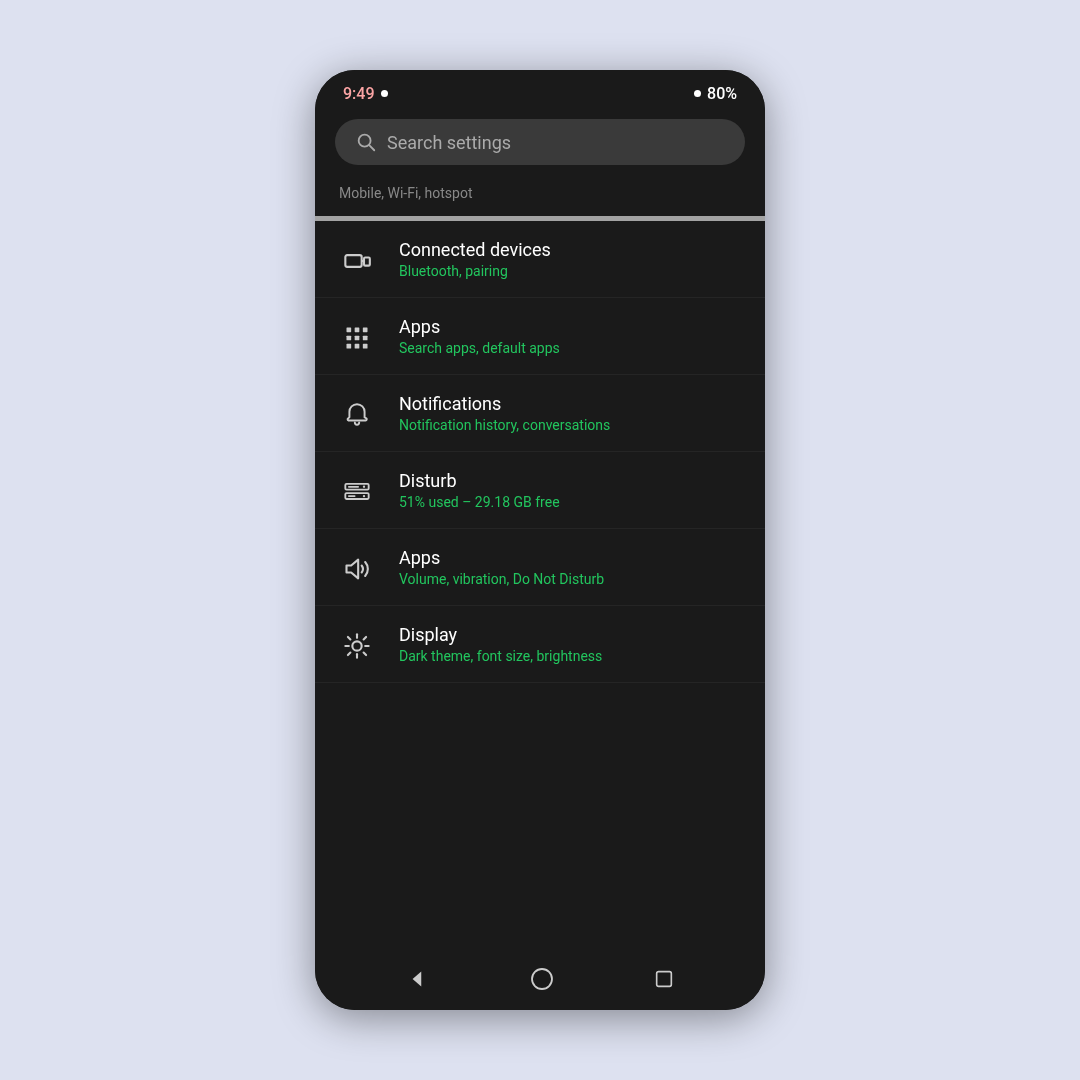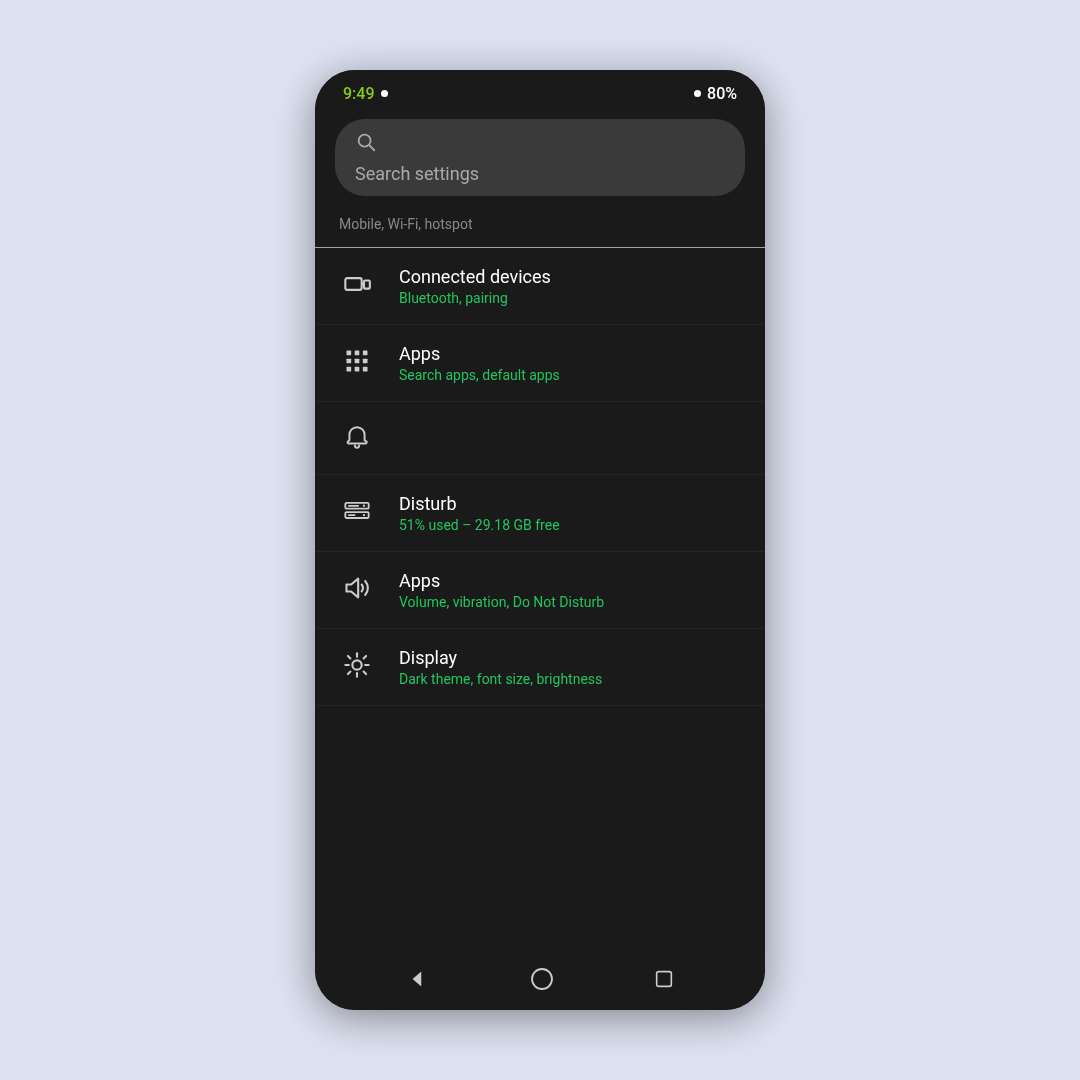--- a/index.html
+++ b/index.html
@@ -35,21 +35,21 @@
       flex-shrink: 0;
     }
 
     .status-left {
       display: flex;
       align-items: center;
       gap: 6px;
     }
 
     .status-time {
-      color: #84cc16;
+      color: #fca5a5;
       font-size: 16px;
       font-weight: 500;
     }
 
     .status-dot-left {
       width: 7px;
       height: 7px;
       background: #ffffff;
       border-radius: 50%;
     }
@@ -77,24 +77,23 @@
     .search-bar-container {
       padding: 8px 20px 12px;
       background-color: #1a1a1a;
       flex-shrink: 0;
     }
 
     .search-bar {
       background-color: #3a3a3a;
       border-radius: 30px;
       display: flex;
-      align-items: flex-start;
+      align-items: flex-end;
       padding: 12px 20px;
       gap: 10px;
-      flex-direction: column;
     }
 
     .search-icon-svg {
       color: #aaaaaa;
       flex-shrink: 0;
     }
 
     .search-placeholder {
       color: #aaaaaa;
       font-size: 18px;
@@ -108,32 +107,32 @@
       background-color: #1a1a1a;
     }
 
     .settings-list::-webkit-scrollbar {
       display: none;
     }
 
     
     .partial-item {
       padding: 6px 24px 14px;
-      border-bottom: 1px solid #a3a3a3;
+      border-bottom: 5px solid #a3a3a3;
     }
 
     .partial-item-subtitle {
       color: #888888;
       font-size: 14px;
     }
 
     
     .settings-item {
       display: flex;
-      align-items: flex-start;
+      align-items: flex-end;
       padding: 18px 24px;
       gap: 24px;
       cursor: pointer;
       border-bottom: 1px solid #252525;
     }
 
     .item-icon {
       width: 36px;
       height: 36px;
       display: flex;
@@ -253,20 +252,24 @@
       </div>
     </div>
 
     <div class="settings-item">
       <span class="item-icon">
         <svg width="26" height="26" viewBox="0 0 24 24" fill="none">
           <path d="M12 2C8.13 2 5 5.13 5 9v5l-1.3 1.3A1 1 0 004 17h16a1 1 0 00.71-1.71L19 14V9c0-3.87-3.13-7-7-7z" stroke="#cccccc" stroke-width="1.8" fill="none"></path>
           <path d="M10 19a2 2 0 004 0" stroke="#cccccc" stroke-width="1.8" stroke-linecap="round"></path>
         </svg>
       </span>
+      <div class="item-text">
+        <span class="item-title">Notifications</span>
+        <span class="item-subtitle">Notification history, conversations</span>
+      </div>
     </div>
 
 
     <div class="settings-item">
       <span class="item-icon">
         <svg width="28" height="28" viewBox="0 0 24 24" fill="none">
           <rect x="2" y="5" width="20" height="5" rx="1" stroke="#cccccc" stroke-width="1.6"></rect>
           <circle cx="18" cy="7.5" r="1" fill="#cccccc"></circle>
           <rect x="2" y="13" width="20" height="5" rx="1" stroke="#cccccc" stroke-width="1.6"></rect>
           <circle cx="18" cy="15.5" r="1" fill="#cccccc"></circle>

